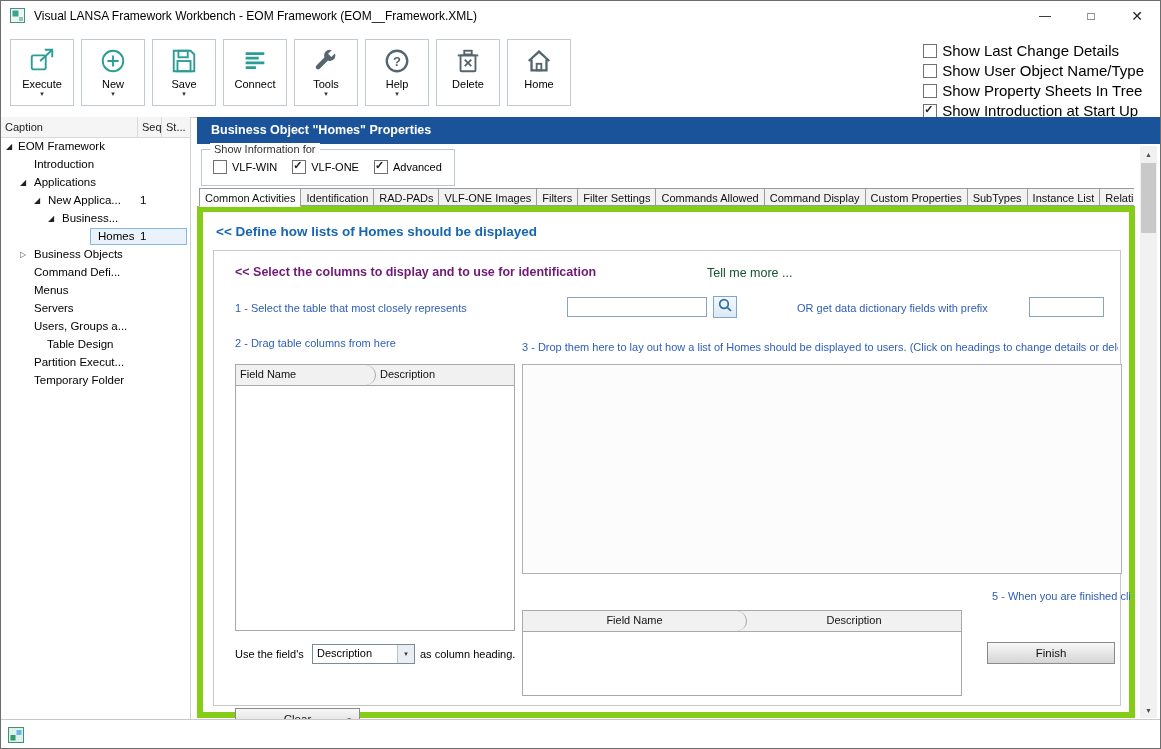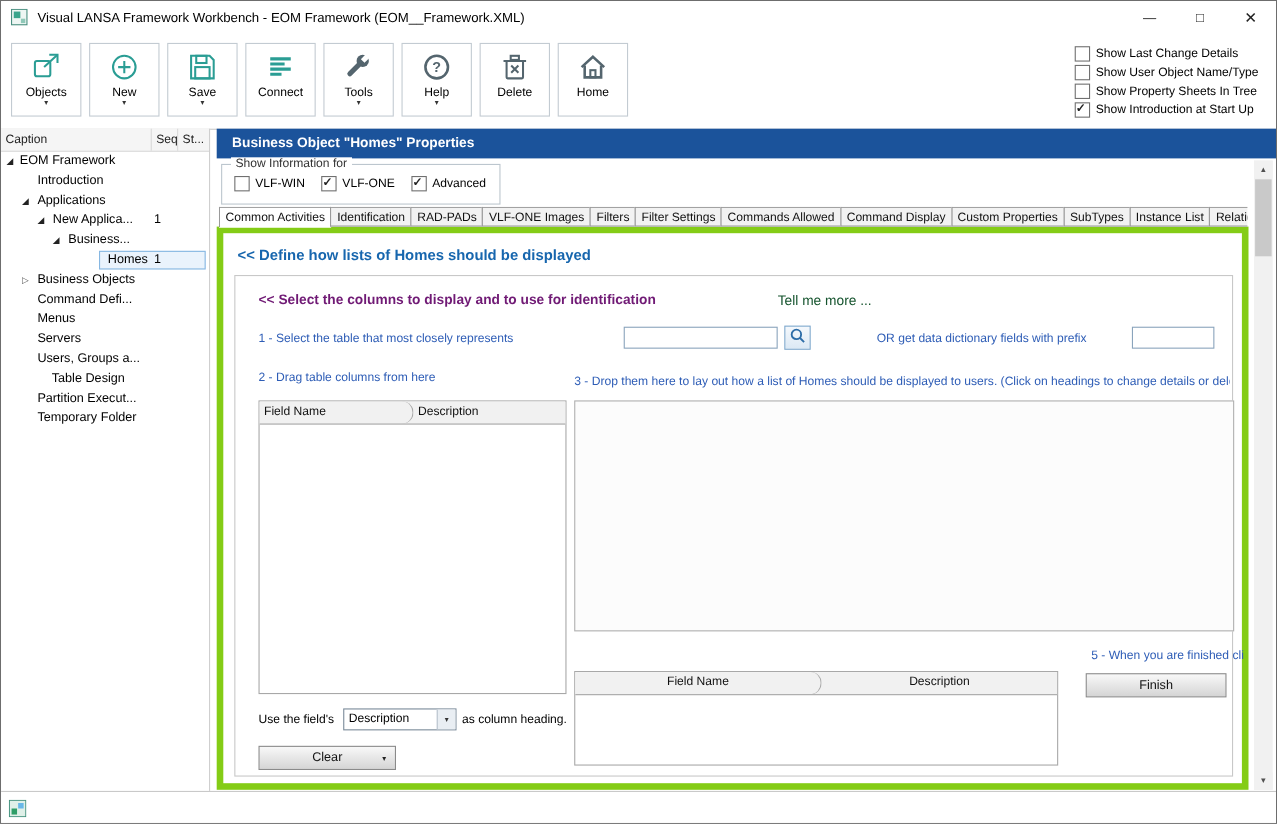--- a/index.html
+++ b/index.html
@@ -15,21 +15,21 @@
   .win-btn.close{font-size:14px;}
 
   
   .toolbar{position:absolute;top:30px;left:0;right:0;height:86px;border-bottom:1px solid #c9c9c9;background:#fff;}
   .tb-row{position:absolute;top:8px;left:9px;display:flex;gap:7px;}
   .tb-btn{width:64px;height:67px;border:1px solid #c3cbd2;background:#fff;display:flex;flex-direction:column;align-items:center;padding-top:5px;box-sizing:border-box;}
   .tb-icon{height:32px;display:flex;align-items:center;justify-content:center;}
   .tb-label{font-size:11px;margin-top:1px;}
   .tb-caret{font-size:7px;line-height:8px;color:#333;}
   .tb-opts{position:absolute;top:11px;right:16px;display:flex;flex-direction:column;gap:3px;}
-  .opt{display:flex;align-items:center;gap:5px;font-size:11px;white-space:nowrap;}
+  .opt{display:flex;align-items:center;gap:5px;font-size:15px;white-space:nowrap;}
   .cb{width:12px;height:12px;border:1px solid #707070;background:#fff;position:relative;display:inline-block;flex:0 0 auto;}
   .cb.checked::after{content:"✓";position:absolute;left:0px;top:-2px;font-size:11px;font-weight:bold;color:#222;}
 
   
   .tree-panel{position:absolute;top:116px;left:0;width:189px;bottom:28px;background:#fff;border-right:1px solid #cfcfcf;}
   .tree-header{position:absolute;top:0;left:0;right:0;height:20px;background:#f5f5f5;border-bottom:1px solid #d9d9d9;}
   .th{position:absolute;top:0;height:20px;line-height:20px;font-size:11px;color:#222;padding-left:4px;border-right:1px solid #d9d9d9;box-sizing:border-box;overflow:hidden;white-space:nowrap;}
   .c-caption{left:0;width:137px;}
   .c-seq{left:137px;width:24px;}
   .c-st{left:161px;width:28px;border-right:none;}
@@ -72,21 +72,21 @@
   .in2{left:815px;top:46px;width:75px;}
   .search-btn{position:absolute;left:499px;top:45px;width:24px;height:22px;border:1px solid #7da7cc;background:linear-gradient(#f4f8fc,#dce9f5);display:flex;align-items:center;justify-content:center;box-sizing:border-box;}
   .grid{position:absolute;border:1px solid #a8a8a8;background:#fff;box-sizing:border-box;}
   .fields-table{left:21px;top:113px;width:280px;height:267px;}
   .id-table{left:308px;top:359px;width:440px;height:86px;}
   .grid-head{position:absolute;top:0;left:0;right:0;height:20px;background:#f1f1f1;border-bottom:1px solid #a8a8a8;}
   .gh-cell{position:absolute;top:0;height:20px;line-height:19px;font-size:11px;color:#111;box-sizing:border-box;border-right:1px solid #a8a8a8;padding-left:4px;overflow:hidden;border-radius:10px;}
   .gh-cell.last{border-right:none;}
   .gh-cell.center{text-align:center;padding-left:0;}
   .drop-area{position:absolute;left:308px;top:113px;width:600px;height:210px;border:1px solid #b0b0b0;background:#fcfcfc;box-sizing:border-box;}
-  .btn3d{position:absolute;border:1px solid #8a8a8a;background:linear-gradient(#f8f8f8,#d5d5d5);font-size:11.5px;display:flex;align-items:center;justify-content:center;box-sizing:border-box;color:#111;}
+  .btn3d{position:absolute;border:1px solid #8a8a8a;background:linear-gradient(#f8f8f8,#d5d5d5);font-size:11.5px;display:flex;align-items:center;justify-content:center;box-sizing:border-box;color:#111;margin-top:30px;}
   .finish-btn{left:773px;top:361px;width:128px;height:22px;}
   .clear-btn{left:21px;top:427px;width:125px;height:22px;}
   .clear-caret{position:absolute;right:8px;top:7px;font-size:7px;color:#222;}
   .plain-label{position:absolute;font-size:11px;color:#000;white-space:nowrap;}
   .use-field{left:21px;top:397px;}
   .as-col{left:206px;top:397px;}
   .combo{position:absolute;left:98px;top:393px;width:103px;height:20px;border:1px solid #7a8a99;background:#fff;box-sizing:border-box;}
   .combo-val{position:absolute;left:4px;top:2px;font-size:11px;}
   .combo-arrow{position:absolute;right:0;top:0;width:16px;height:18px;background:#e9eef3;border-left:1px solid #b8c2cc;display:flex;align-items:center;justify-content:center;font-size:7px;color:#333;}
 
@@ -126,21 +126,21 @@
     <div class="tb-row">
 
       <div class="tb-btn">
         <span class="tb-icon">
           <svg width="28" height="28" viewBox="0 0 30 30">
             <rect x="4" y="9" width="15" height="15" rx="2" fill="none" stroke="#2a9d94" stroke-width="2"></rect>
             <path d="M13 15 L26 3" stroke="#2a9d94" stroke-width="2" fill="none"></path>
             <path d="M18 3 h8 v8" fill="none" stroke="#2a9d94" stroke-width="2"></path>
           </svg>
         </span>
-        <span class="tb-label">Objects</span>
+        <span class="tb-label">Execute</span>
         <span class="tb-caret">▾</span>
       </div>
 
       <div class="tb-btn">
         <span class="tb-icon">
           <svg width="28" height="28" viewBox="0 0 30 30">
             <circle cx="15" cy="15" r="11" fill="none" stroke="#2a9d94" stroke-width="2"></circle>
             <path d="M15 9 v12 M9 15 h12" stroke="#2a9d94" stroke-width="2"></path>
           </svg>
         </span>

